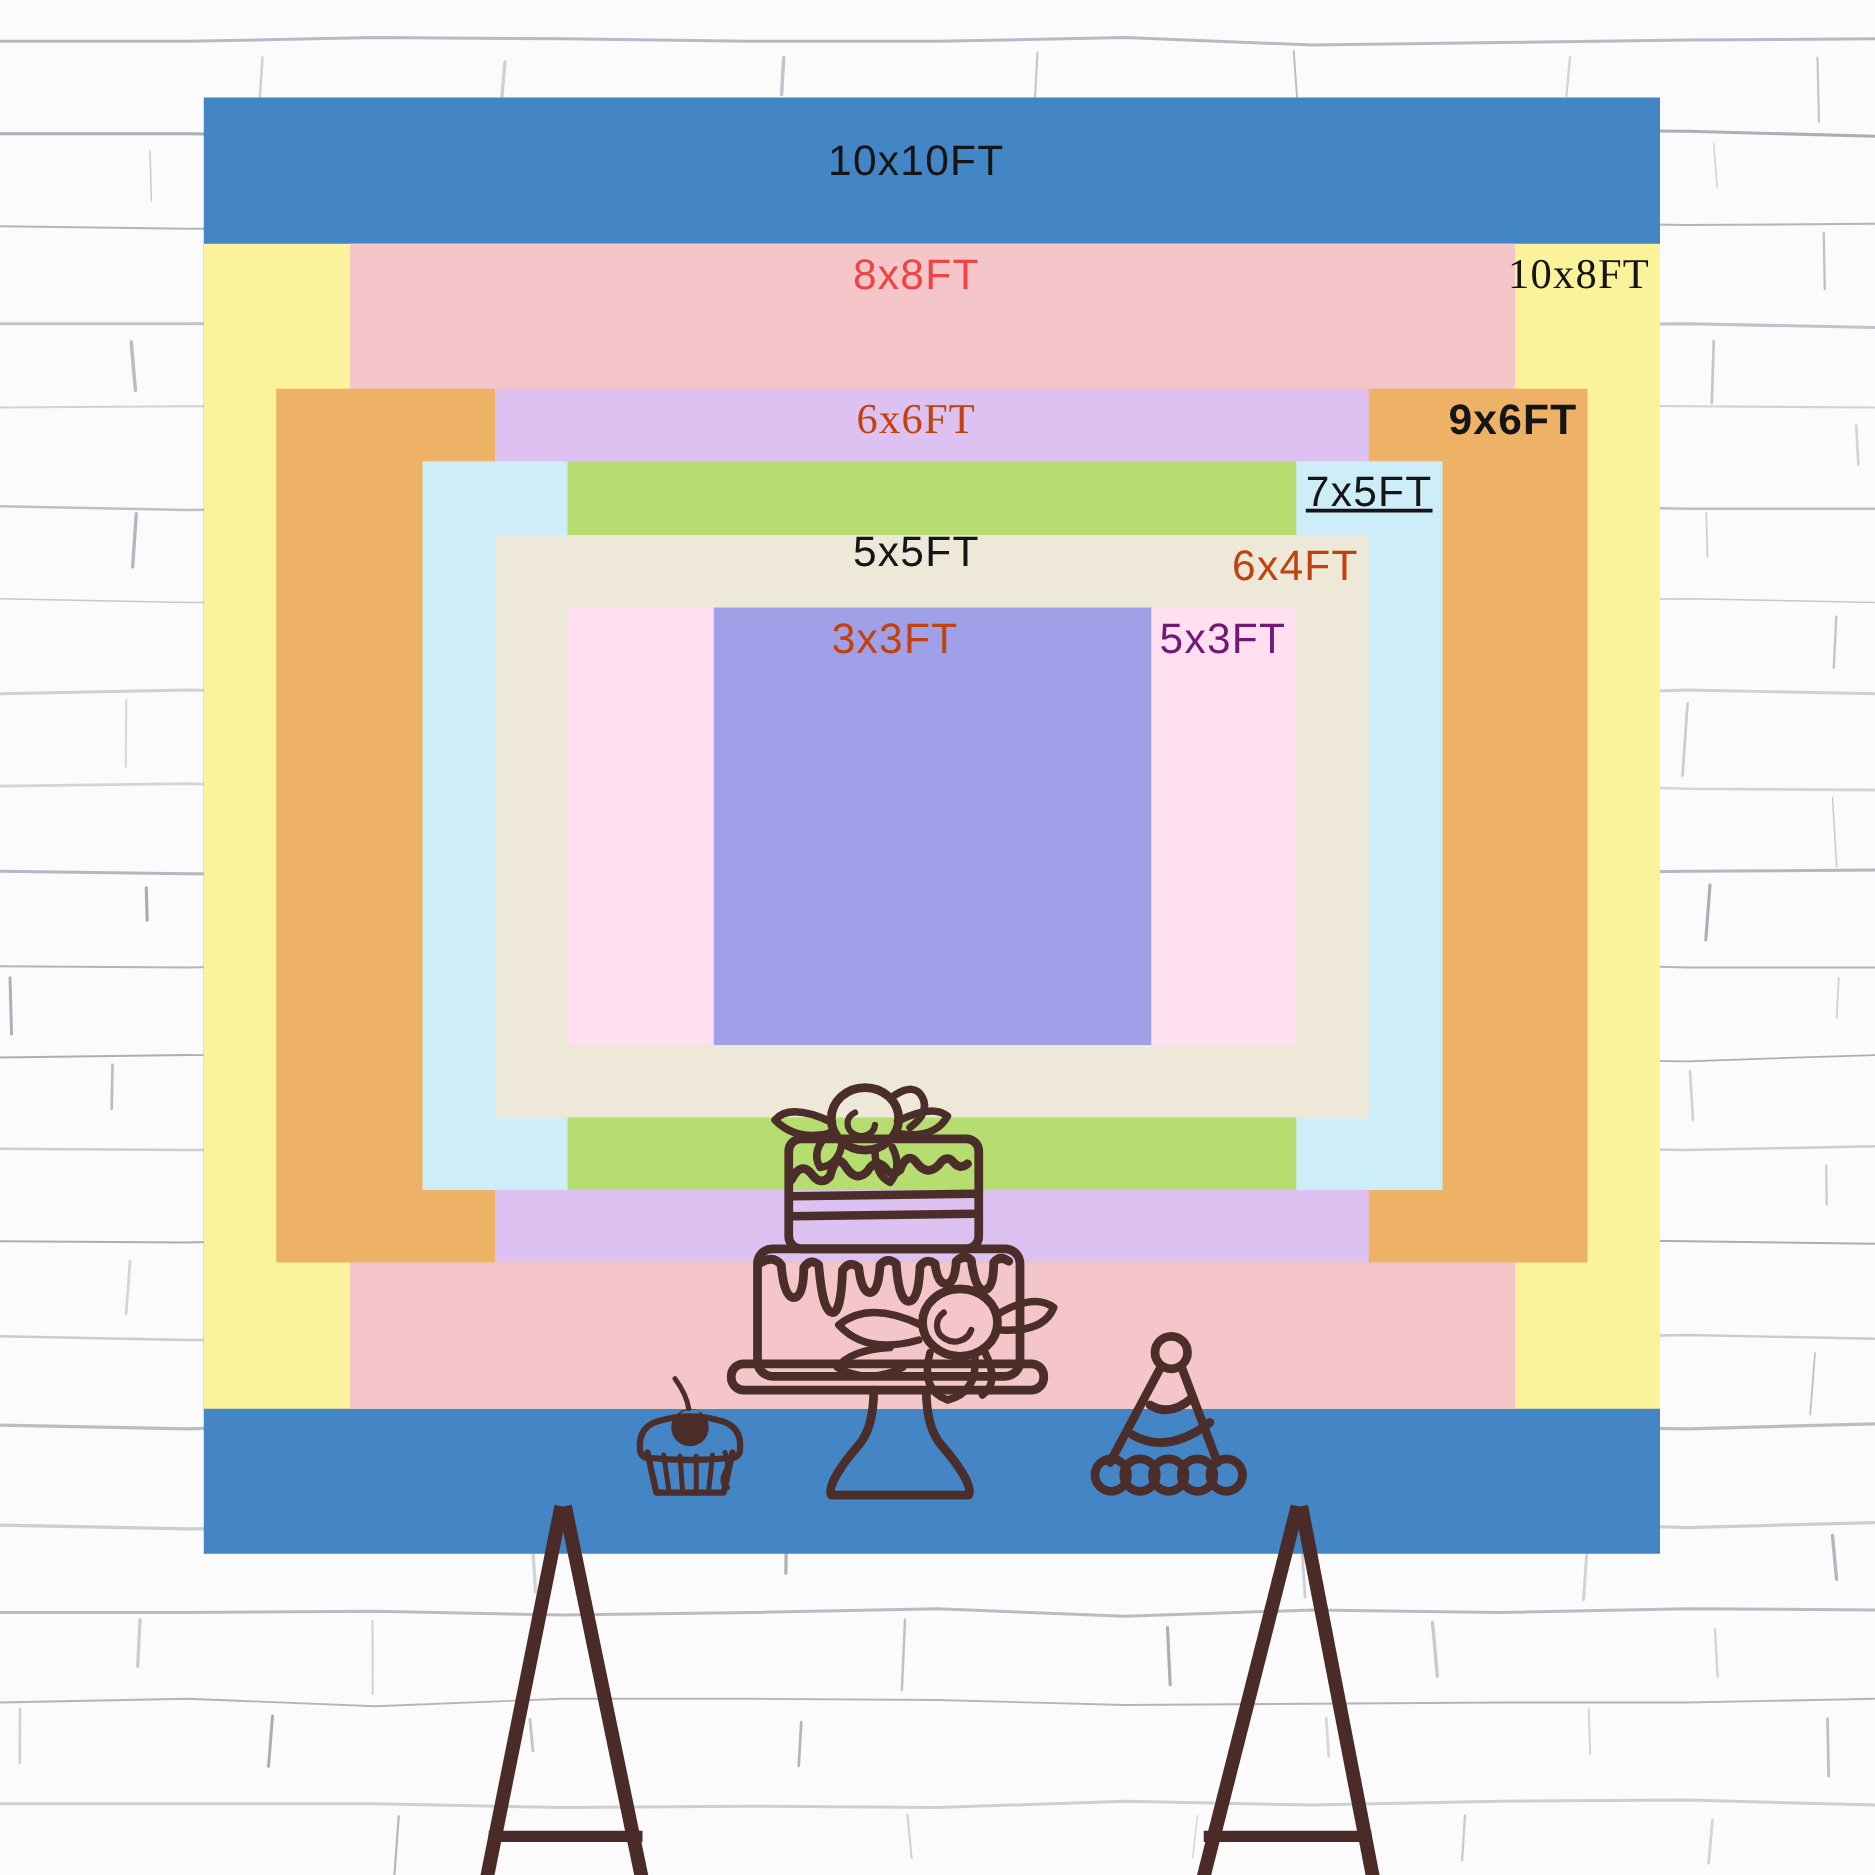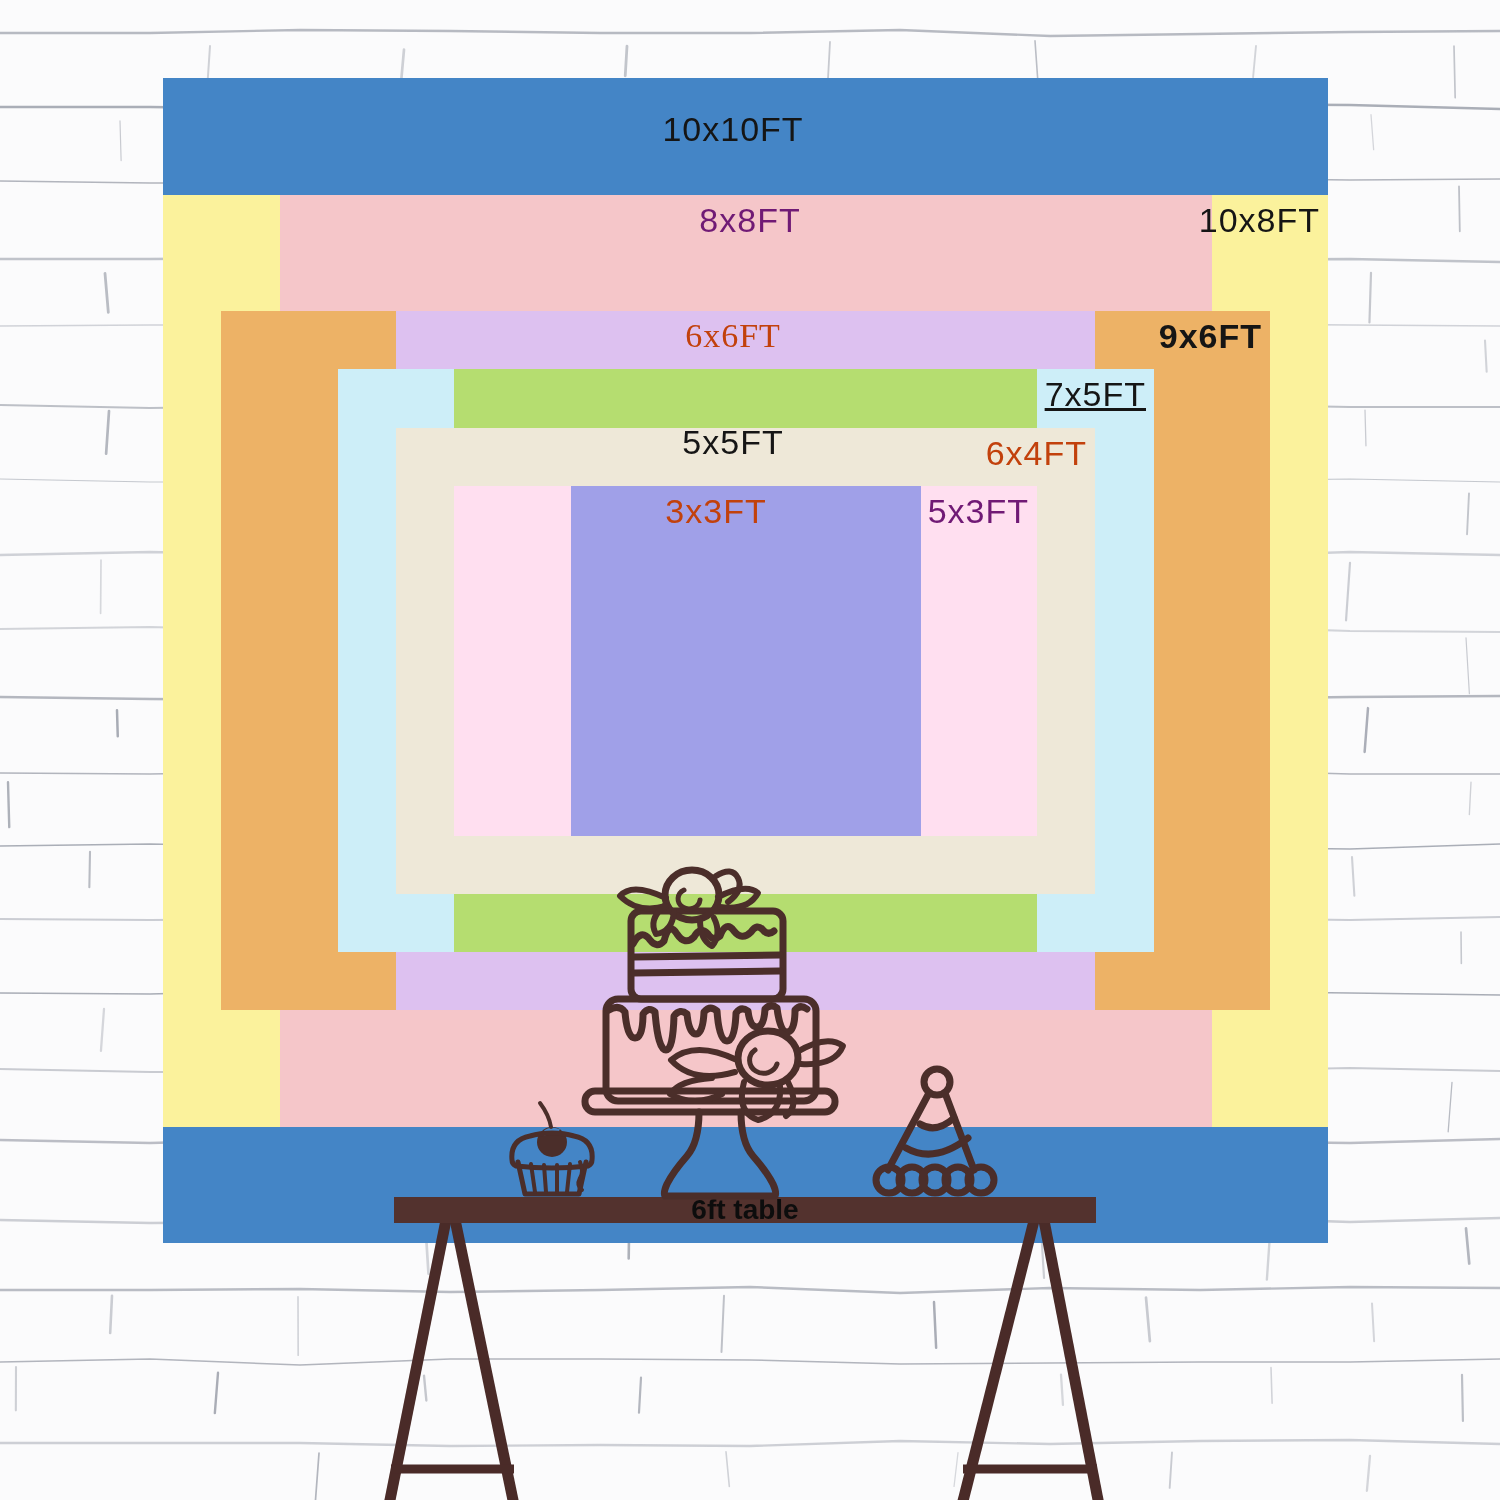--- a/index.html
+++ b/index.html
@@ -167,23 +167,23 @@
       <line x1="18" y1="1532.981378600823" x2="19.5588134430727" y2="1555.7504115226338" stroke="#868b98" stroke-width="2.0" opacity="0.63" stroke-linecap="round"></line>
       <line x1="430" y1="1523.3040637860083" x2="433.7554183813443" y2="1578.929269547325" stroke="#868b98" stroke-width="1.2" opacity="0.63" stroke-linecap="round"></line>
       <line x1="1033" y1="1532.9391975308642" x2="1029.0080589849108" y2="1571.265157750343" stroke="#868b98" stroke-width="1.4" opacity="0.50" stroke-linecap="round"></line>
       <line x1="1486" y1="1527.3729938271606" x2="1487.8342935528121" y2="1563.5921639231824" stroke="#868b98" stroke-width="1.8" opacity="0.42" stroke-linecap="round"></line>
     </svg>
 
   <div id="backdrop">
       <div class="layer" style="left: 0px; top: 0px; width: 1165px; height: 1165px; background: rgb(68, 133, 198); z-index: 0;"></div>
       <div class="size-label" style="color: rgb(21, 21, 21); top: 33px; left: 570px; transform: translateX(-50%);">10x10FT</div>
       <div class="layer" style="left: 0px; top: 117px; width: 1165px; height: 932px; background: rgb(251, 242, 156); z-index: 1;"></div>
-      <div class="size-label" style="color: rgb(21, 21, 21); top: 124px; right: 8px;">10x8FT</div>
+      <div class="size-label" style="color: rgb(21, 21, 21); top: 124px; right: 8px; font-family: Liberation Serif, serif;">10x8FT</div>
       <div class="layer" style="left: 117px; top: 117px; width: 932px; height: 932px; background: rgb(245, 198, 201); z-index: 2;"></div>
-      <div class="size-label" style="color: #701a75; top: 124px; left: 570px; transform: translateX(-50%); margin-left: 17px;">8x8FT</div>
+      <div class="size-label" style="color: #ef4444; top: 124px; left: 570px; transform: translateX(-50%);">8x8FT</div>
       <div class="layer" style="left: 58px; top: 233px; width: 1049px; height: 699px; background: rgb(237, 178, 102); z-index: 3;"></div>
       <div class="size-label" style="color: rgb(21, 21, 21); top: 240px; right: 66px; font-weight: bold;">9x6FT</div>
       <div class="layer" style="left: 233px; top: 233px; width: 699px; height: 699px; background: rgb(221, 193, 240); z-index: 4;"></div>
       <div class="size-label" style="color: #c2410c; top: 240px; left: 570px; transform: translateX(-50%); font-family: Liberation Serif, serif;">6x6FT</div>
       <div class="layer" style="left: 175px; top: 291px; width: 816px; height: 583px; background: rgb(205, 238, 248); z-index: 5;"></div>
       <div class="size-label" style="color: rgb(21, 21, 21); top: 298px; right: 182px; text-decoration: underline;">7x5FT</div>
       <div class="layer" style="left: 291px; top: 291px; width: 583px; height: 583px; background: rgb(181, 221, 112); z-index: 6;"></div>
       <div class="size-label" style="color: rgb(21, 21, 21); top: 298px; left: 570px; transform: translateX(-50%); margin-top: 48px;">5x5FT</div>
       <div class="layer" style="left: 233px; top: 350px; width: 699px; height: 466px; background: rgb(238, 232, 216); z-index: 7;"></div>
       <div class="size-label" style="color: #c2410c; top: 357px; right: 241px;">6x4FT</div>
@@ -199,23 +199,20 @@
       <path class="leg" d="M452,1205 L514,1505" stroke-width="11" fill="none" stroke="#4a2b28"></path>
       <path class="leg" d="M391,1469 L514,1469" stroke-width="9" fill="none" stroke="#4a2b28"></path>
     </g>
     <g>
       <path class="leg" d="M1041,1205 L1099,1505" stroke-width="11" fill="none" stroke="#4a2b28"></path>
       <path class="leg" d="M1038,1205 L962,1505" stroke-width="11" fill="none" stroke="#4a2b28"></path>
       <path class="leg" d="M963,1469 L1097,1469" stroke-width="9" fill="none" stroke="#4a2b28"></path>
     </g>
   </svg>
 
-  <div id="table-bar" style="background: rgb(83, 50, 46);">
-    <span id="table-label" style="color: rgb(13, 13, 13);">6ft table</span>
-  </div>
 
   <svg id="decor" width="1500" height="1500" viewBox="0 0 1500 1500">
 
     <g>
 
       <rect class="ink" x="631" y="911" width="152" height="88" rx="10" stroke-width="7" stroke="#4b2e2a"></rect>
       <path class="ink" d="M633,944 q8,-16 17,-4 q7,9 14,1 q5,-20 13,-7 q8,12 17,3 q6,-11 14,-3 q5,8 12,2 q6,-16 14,-5 q8,10 17,1 q6,-9 12,-2 q5,6 11,1" stroke-width="7" stroke="#4b2e2a"></path>
       <path class="ink" d="M634,957 L780,955" stroke-width="7" stroke="#4b2e2a"></path>
       <path class="ink" d="M634,973 L780,971" stroke-width="7" stroke="#4b2e2a"></path>
 

